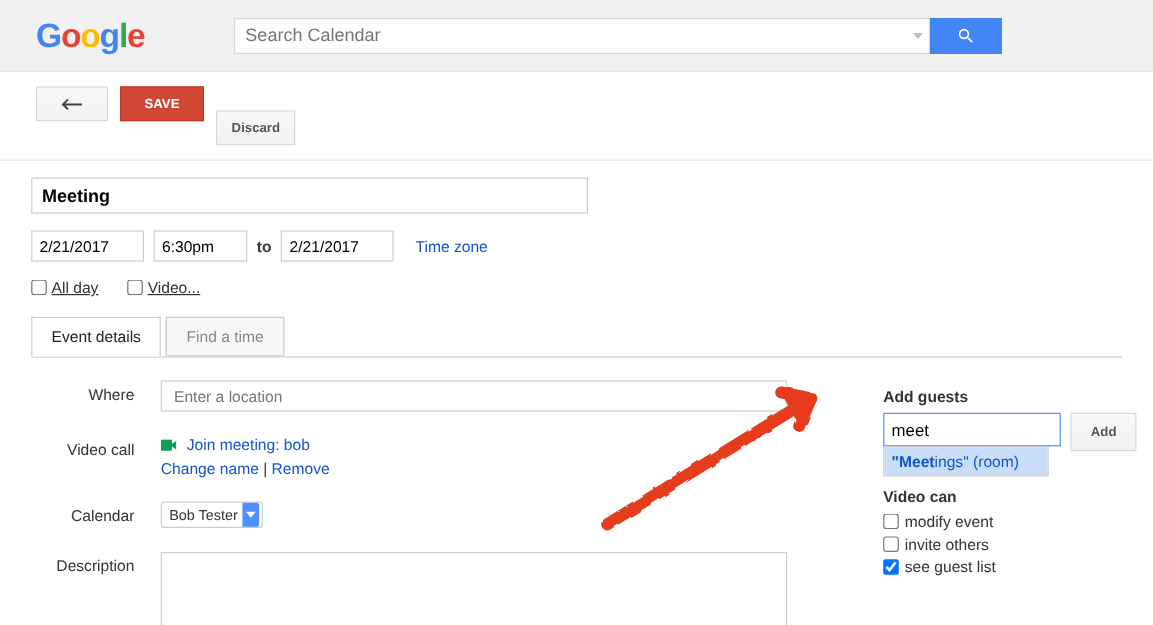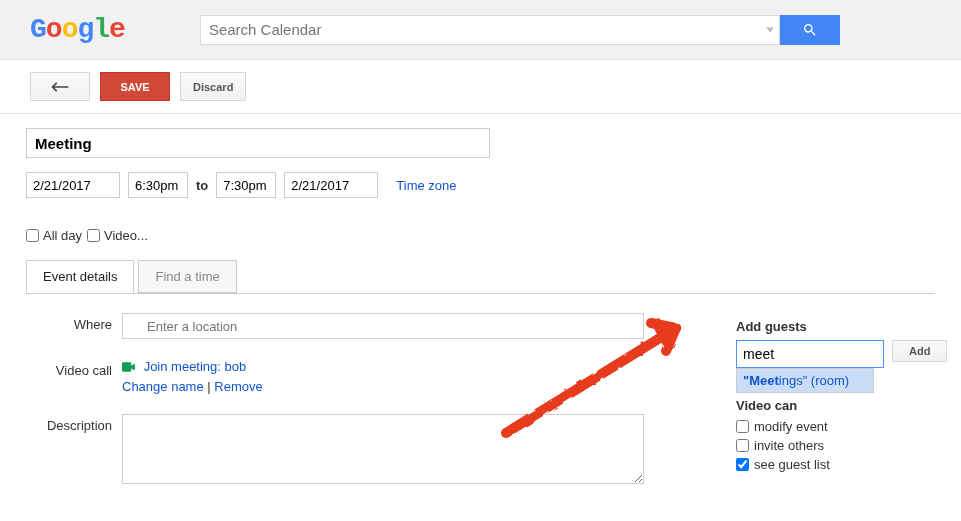--- a/index.html
+++ b/index.html
@@ -1,70 +1,70 @@
 <!DOCTYPE html>
 <html><head>
 <meta charset="utf-8">
 <style>
   * { box-sizing: border-box; margin: 0; padding: 0; }
   body { font-family: Arial, sans-serif; font-size: 13px; color: #333; background: #fff; width: 961px; }
   .topbar { background: #f1f1f1; height: 60px; display: flex; align-items: center; padding-left: 30px; border-bottom: 1px solid #e5e5e5; }
-  .logo { font-size: 28px; font-weight: bold; font-family: Liberation Mono, monospace; letter-spacing: -1px; }
+  .logo { font-size: 28px; font-weight: bold; font-family: Liberation Sans, sans-serif; letter-spacing: -1px; }
   .logo .b { color: #4285F4; }
   .logo .r { color: #EA4335; }
   .logo .y { color: #FBBC05; }
   .logo .g { color: #34A853; }
   .search-wrap { margin-left: 75px; display: flex; align-items: center; }
   .search-input { width: 580px; height: 30px; border: 1px solid #d9d9d9; background: #fff; padding: 0 8px; font-size: 15px; color: #999; position: relative; }
   .search-dd { position: absolute; right: 6px; top: 50%; transform: translateY(-50%); width: 0; height: 0; border-left: 4px solid transparent; border-right: 4px solid transparent; border-top: 5px solid #bbb; }
   .search-input-box { position: relative; }
   .search-btn { width: 60px; height: 30px; background: #4285F4; border: none; display: flex; align-items: center; justify-content: center; cursor: pointer; }
   .search-btn svg { fill: #fff; width: 16px; height: 16px; }
   .actionbar { padding: 12px 0 12px 30px; display: flex; gap: 10px; border-bottom: 1px solid #e5e5e5; }
   .btn { height: 29px; padding: 0 12px; font-size: 11px; font-weight: bold; border: 1px solid #d8d8d8; background: linear-gradient(#f9f9f9,#f1f1f1); cursor: pointer; display: flex; align-items: center; justify-content: center; }
   .btn-back { width: 60px; }
   .btn-back svg { width: 20px; height: 14px; stroke: #444; fill: none; stroke-width: 2; }
   .btn-save { background: #d14836; border-color: #c13828; color: #fff; width: 70px; }
-  .btn-discard { color: #555; }
+  .btn-discard { color: #555; margin-top: 20px; }
   .main { padding: 14px 26px 0 26px; }
   .title-input { width: 464px; height: 30px; border: 1px solid #ccc; padding: 0 8px; font-size: 15px; font-weight: bold; }
   .row-time { display: flex; align-items: center; gap: 8px; margin-top: 14px; }
   .inp { height: 26px; border: 1px solid #ccc; padding: 0 6px; font-size: 13px; }
   .inp-date { width: 94px; }
-  .inp-time { width: 60px; }
+  .inp-time { width: 78px; }
   .to-label { font-size: 13px; font-weight: bold; }
   .link { color: #1155cc; cursor: pointer; }
-  .row-flags { display: flex; gap: 5px; align-items: center; margin-top: 30px; }
+  .row-flags { display: flex; gap: 24px; align-items: center; margin-top: 14px; text-decoration: underline; }
   .chk { display: flex; align-items: center; gap: 4px; }
   .chk input { width: 13px; height: 13px; }
   .tabs { display: flex; margin-top: 16px; border-bottom: 1px solid #ccc; position: relative; top: 1px; }
   .tab { padding: 8px 16px; font-size: 13px; border: 1px solid #ccc; background: #f7f7f7; color: #888; margin-right: 4px; cursor: pointer; }
   .tab.active { background: #fff; border-bottom-color: #fff; color: #222; }
   .columns { display: flex; }
   .left-col { flex: 0 0 660px; }
   .right-col { flex: 1; padding-left: 50px; position: relative; }
-  .form-row { display: flex; margin-top: 20px; }
+  .form-row { display: flex; margin-top: 20px; gap: 12px; }
   .form-label { width: 96px; text-align: right; padding-right: 10px; font-size: 13px; padding-top: 4px; }
   .form-field { flex: 1; }
-  .loc-input { width: 522px; height: 26px; border: 1px solid #ccc; padding: 0 24px; font-size: 13px; color: #1d4ed8; }
+  .loc-input { width: 522px; height: 26px; border: 1px solid #ccc; padding: 0 10px; font-size: 13px; color: #1d4ed8; }
   .vid-icon { display: inline-block; vertical-align: middle; margin-right: 4px; }
   .vid-icon svg { width: 14px; height: 10px; fill: #0f9d58; }
   .vid-links { margin-top: 4px; }
   .cal-select { height: 22px; border: 1px solid #ccc; background: #fff; font-size: 12px; padding: 0 20px 0 6px; position: relative; display: inline-flex; align-items: center; border-radius: 3px; }
   .cal-select::after { content: ''; position: absolute; right: 2px; top: 0; bottom: 0; width: 14px; background: #4d90fe; border-radius: 0 2px 2px 0; }
   .cal-arrow { position: absolute; right: 5px; top: 50%; transform: translateY(-50%); z-index: 1; width: 0; height: 0; border-left: 4px solid transparent; border-right: 4px solid transparent; border-top: 5px solid #fff; }
   .desc-area { width: 522px; height: 70px; border: 1px solid #ccc; resize: both; padding: 4px; font-family: Arial; font-size: 13px; }
   .right-title { font-size: 13px; font-weight: bold; margin-bottom: 6px; }
   .guest-row { display: flex; gap: 8px; align-items: flex-start; }
   .guest-input-wrap { position: relative; }
   .guest-input { width: 148px; height: 28px; border: 1px solid #4d90fe; padding: 0 6px; font-size: 14px; }
   .guest-dd { position: absolute; top: 28px; left: 0; width: 138px; border: 1px solid #ccc; background: #fff; }
   .guest-dd-item { background: #c9ddf7; padding: 4px 6px; font-size: 13px; color: #1155cc; }
   .guest-dd-item .match { font-weight: bold; }
-  .btn-add { height: 22px; padding: 0 16px; background: linear-gradient(#f9f9f9,#f1f1f1); border: 1px solid #d8d8d8; font-size: 11px; font-weight: bold; color: #555; cursor: pointer; }
+  .btn-add { height: 32px; padding: 0 16px; background: linear-gradient(#f9f9f9,#f1f1f1); border: 1px solid #d8d8d8; font-size: 11px; font-weight: bold; color: #555; cursor: pointer; }
   .guests-can { margin-top: 30px; }
   .perm-row { display: flex; align-items: center; gap: 5px; margin-top: 4px; font-size: 13px; }
   .perm-row input { width: 13px; height: 13px; }
   .arrow-annot { position: absolute; pointer-events: none; }
   .right-section { padding-top: 26px; }
 </style>
 </head>
 <body>
 
 <div class="topbar">
@@ -94,21 +94,20 @@
   <button class="btn btn-discard">Discard</button>
 </div>
 
 <div class="main">
   <input class="title-input" value="Meeting" style="">
 
   <div class="row-time">
     <input class="inp inp-date" value="2/21/2017" style="">
     <input class="inp inp-time" value="6:30pm" style="">
     <span class="to-label">to</span>
-    <input class="inp inp-time" value="7:30pm" style="">
     <input class="inp inp-date" value="2/21/2017" style="">
     <span class="link" style="margin-left:10px">Time zone</span>
   </div>
 
   <div class="row-flags">
     <label class="chk">
       <input type="checkbox" style="">
       <span>All day</span>
     </label>
     <label class="chk">
@@ -140,20 +139,29 @@
                 <path d="M0 2a2 2 0 012-2h12a2 2 0 012 2v4l6-4v12l-6-4v4a2 2 0 01-2 2H2a2 2 0 01-2-2V2z"></path>
               </svg>
           </span>
           <span class="link">Join meeting: bob</span>
           <div class="vid-links">
             <span class="link">Change name</span><span> | </span><span class="link">Remove</span>
           </div>
         </div>
       </div>
 
+      <div class="form-row">
+        <div class="form-label">Calendar</div>
+        <div class="form-field">
+          <div class="cal-select">
+            <span>Bob Tester</span>
+            <span class="cal-arrow"></span>
+          </div>
+        </div>
+      </div>
 
       <div class="form-row">
         <div class="form-label">Description</div>
         <div class="form-field">
           <textarea class="desc-area" style=""></textarea>
         </div>
       </div>
 
     </div>
 

